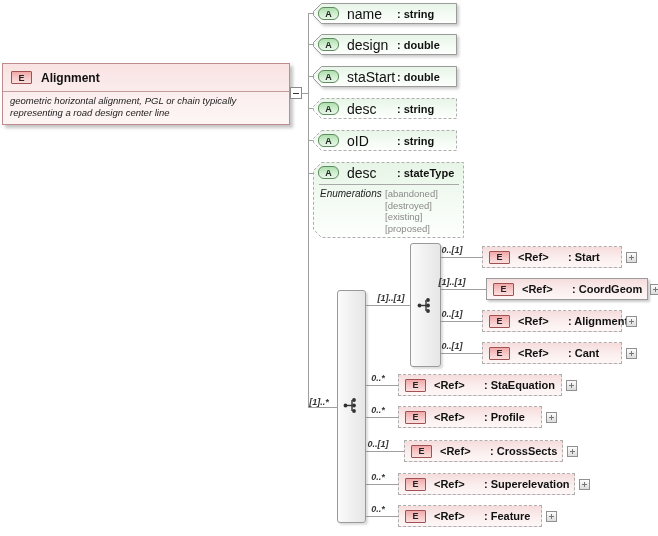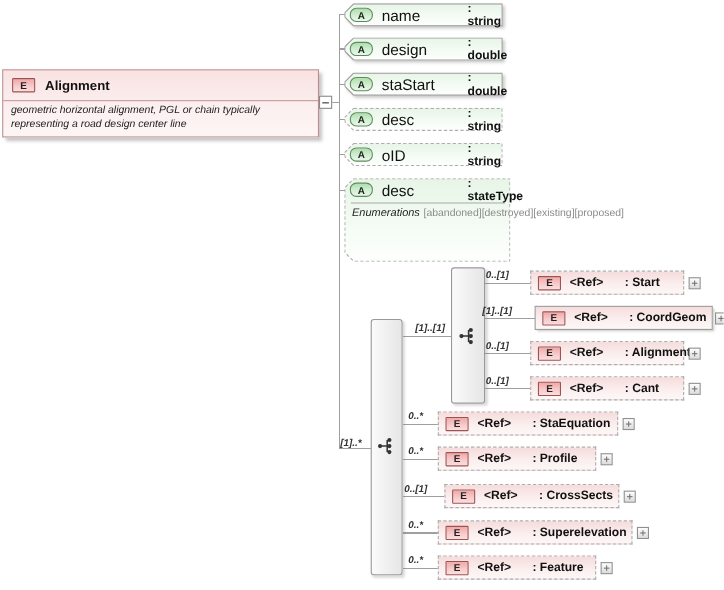--- a/index.html
+++ b/index.html
@@ -43,24 +43,24 @@
   .attr{position:absolute;z-index:2;}
   .attr-shape{position:absolute;left:0;top:0;}
   .attr-shape path.solidp{fill:url(#gradAttr);stroke:#9b9b9b;}
   .attr-shape path.dashp{fill:url(#gradAttr);stroke:#aeaeae;stroke-dasharray:3,2;}
   .attr-shadow{filter:drop-shadow(2px 2px 1.5px rgba(100,100,100,.35));}
   .attr-content{
     position:absolute;left:0;top:0;height:21px;width:100%;
     display:flex;align-items:center;padding-left:5px;box-sizing:border-box;
   }
   .aname{font-size:14px;font-weight:normal;color:#111;margin-left:8px;width:50px;flex:0 0 50px;}
-  .atype{font-size:11px;font-weight:bold;color:#111;margin-left:28px;}
+  .atype{font-size:11px;font-weight:bold;color:#111;}
   .enum-block{position:absolute;left:0;top:26px;width:100%;display:flex;padding-left:7px;box-sizing:border-box;}
   .enum-label{font-size:10px;font-style:italic;color:#222;width:65px;flex:0 0 65px;}
-  .enum-values{display:flex;flex-direction:row;}
+  .enum-values{display:flex;flex-direction:column;}
   .enum-values span{font-size:9.5px;color:#8a8a8a;line-height:11.5px;}
 
   
   .seqbox{
     position:absolute;z-index:2;box-sizing:border-box;
     border:1px solid #999;border-radius:3px;
     background:linear-gradient(90deg,#fbfbfb 0%,#efefef 55%,#e6e6e6 100%);
     box-shadow:2px 2px 2px rgba(120,120,120,.25);
   }
   .seqicon{position:absolute;}

